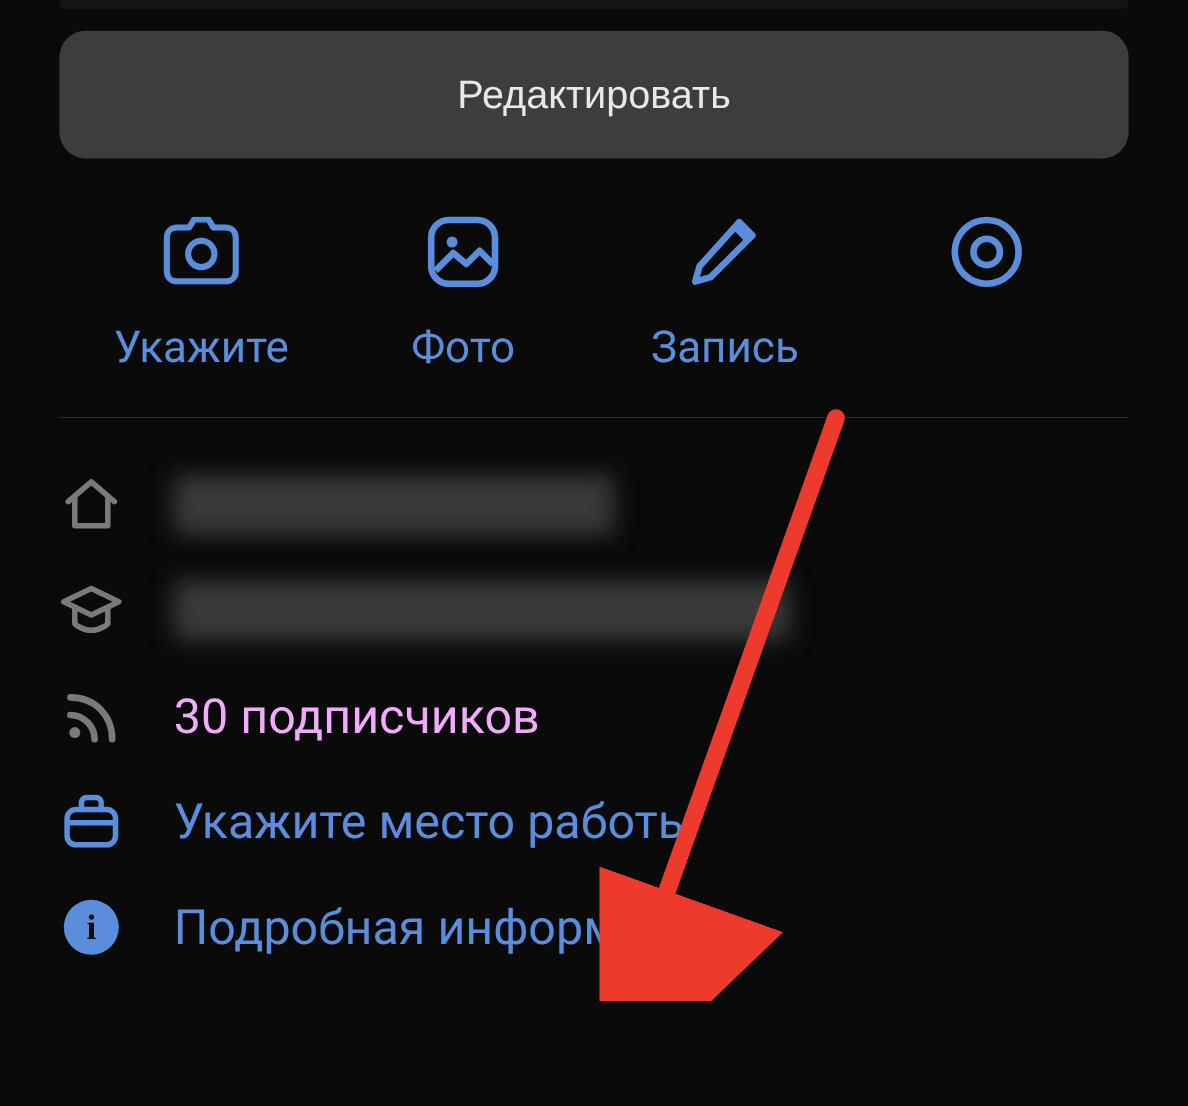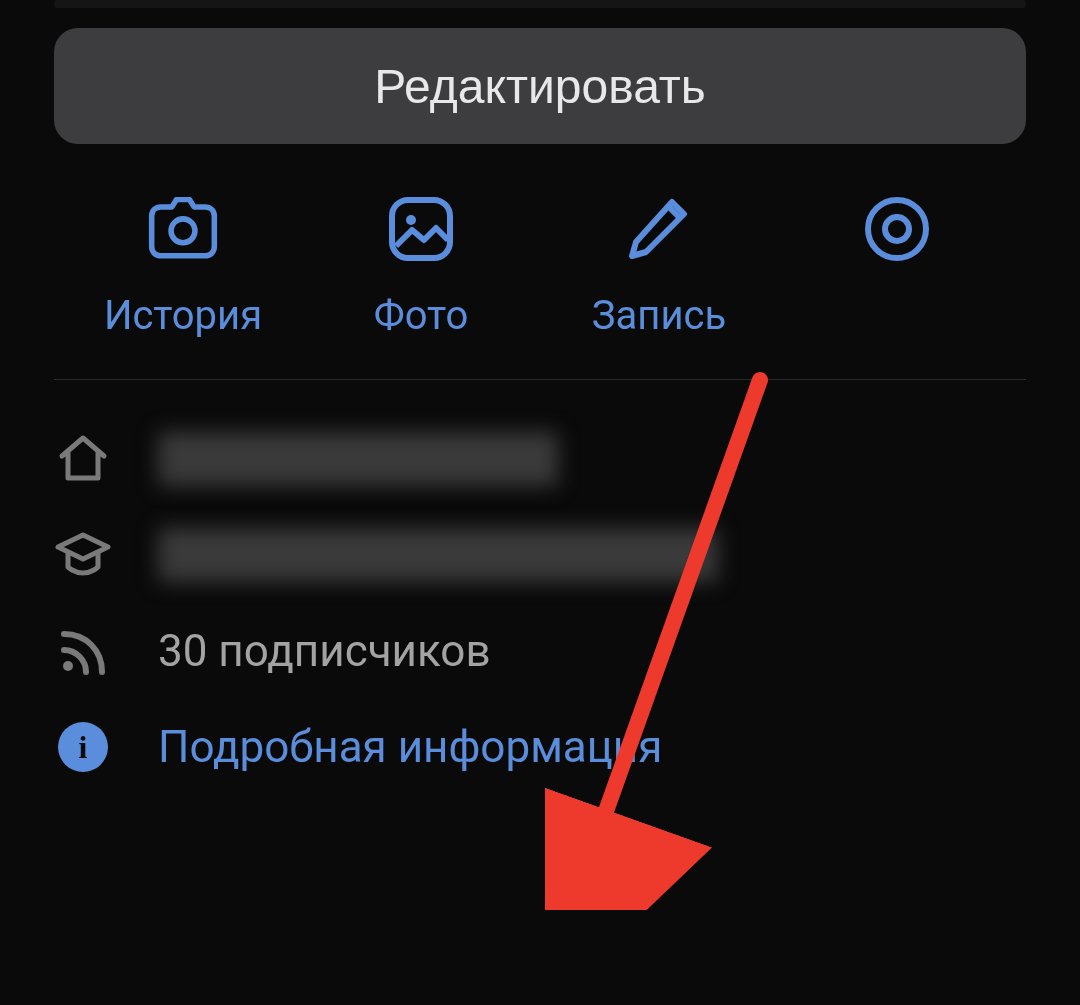--- a/index.html
+++ b/index.html
@@ -25,21 +25,21 @@
       border-radius: 4px;
       opacity: 0.3;
     }
     .edit-button {
       width: 100%;
       height: 116px;
       background-color: #3d3d3f;
       border: none;
       border-radius: 24px;
       color: #e8e8e8;
-      font-size: 48px;
+      font-size: 36px;
       font-weight: 500;
       cursor: pointer;
       display: flex;
       align-items: center;
       justify-content: center;
     }
     .actions-row {
       display: flex;
       justify-content: space-between;
       padding: 50px 10px 40px 10px;
@@ -83,21 +83,21 @@
       display: flex;
       align-items: center;
       justify-content: center;
       flex-shrink: 0;
     }
     .info-text {
       font-size: 44px;
       font-weight: 400;
     }
     .info-text.muted {
-      color: #a3a3a3;
+      color: #f0abfc;
     }
     .info-text.link {
       color: #5a8ddb;
     }
     .blurred-box {
       background-color: #3a3a3a;
       border-radius: 4px;
       filter: blur(10px);
     }
     .blur1 {
@@ -141,21 +141,21 @@
   </button>
 
   <div class="actions-row">
     <div class="action-item">
       <div class="action-icon">
         <svg width="76" height="64" viewBox="0 0 76 64" fill="none">
           <path d="M26 5 L31 -3 L45 -3 L50 5 L62 5 C68 5 72 9 72 15 L72 48 C72 54 68 58 62 58 L14 58 C8 58 4 54 4 48 L4 15 C4 9 8 5 14 5 Z" transform="translate(0,3)" stroke="#5a8ddb" stroke-width="6" stroke-linejoin="round" fill="none"></path>
           <circle cx="38" cy="34" r="13" stroke="#5a8ddb" stroke-width="6" fill="none"></circle>
         </svg>
       </div>
-      <span class="action-label">История</span>
+      <span class="action-label">Укажите</span>
     </div>
 
     <div class="action-item">
       <div class="action-icon">
         <svg width="70" height="70" viewBox="0 0 70 70" fill="none">
           <rect x="6" y="6" width="58" height="58" rx="16" stroke="#5a8ddb" stroke-width="6" fill="none"></rect>
           <circle cx="25" cy="26" r="5" fill="#5a8ddb"></circle>
           <path d="M10 52 L26 36 L38 46 L50 34 L62 46" stroke="#5a8ddb" stroke-width="6" fill="none" stroke-linejoin="round"></path>
         </svg>
       </div>
@@ -207,20 +207,30 @@
       <div class="info-icon">
         <svg width="50" height="50" viewBox="0 0 50 50" fill="none">
           <circle cx="10" cy="40" r="5" fill="#7a7a7a"></circle>
           <path d="M6 24 C18 24 28 34 28 46" stroke="#7a7a7a" stroke-width="6" fill="none" stroke-linecap="round"></path>
           <path d="M6 8 C28 8 44 24 44 46" stroke="#7a7a7a" stroke-width="6" fill="none" stroke-linecap="round"></path>
         </svg>
       </div>
       <span class="info-text muted">30 подписчиков</span>
     </div>
 
+    <div class="info-item">
+      <div class="info-icon">
+        <svg width="54" height="50" viewBox="0 0 54 50" fill="none">
+          <rect x="5" y="14" width="44" height="32" rx="8" stroke="#5a8ddb" stroke-width="5" fill="none"></rect>
+          <path d="M18 14 L18 8 C18 5 20 3 23 3 L31 3 C34 3 36 5 36 8 L36 14" stroke="#5a8ddb" stroke-width="5" fill="none"></path>
+          <line x1="5" y1="26" x2="49" y2="26" stroke="#5a8ddb" stroke-width="5"></line>
+        </svg>
+      </div>
+      <span class="info-text link">Укажите место работы</span>
+    </div>
 
     <div class="info-item">
       <div class="info-icon">
         <div class="info-circle-icon">i</div>
       </div>
       <span class="info-text link">Подробная информация</span>
     </div>
 
   </div>
 </div>

